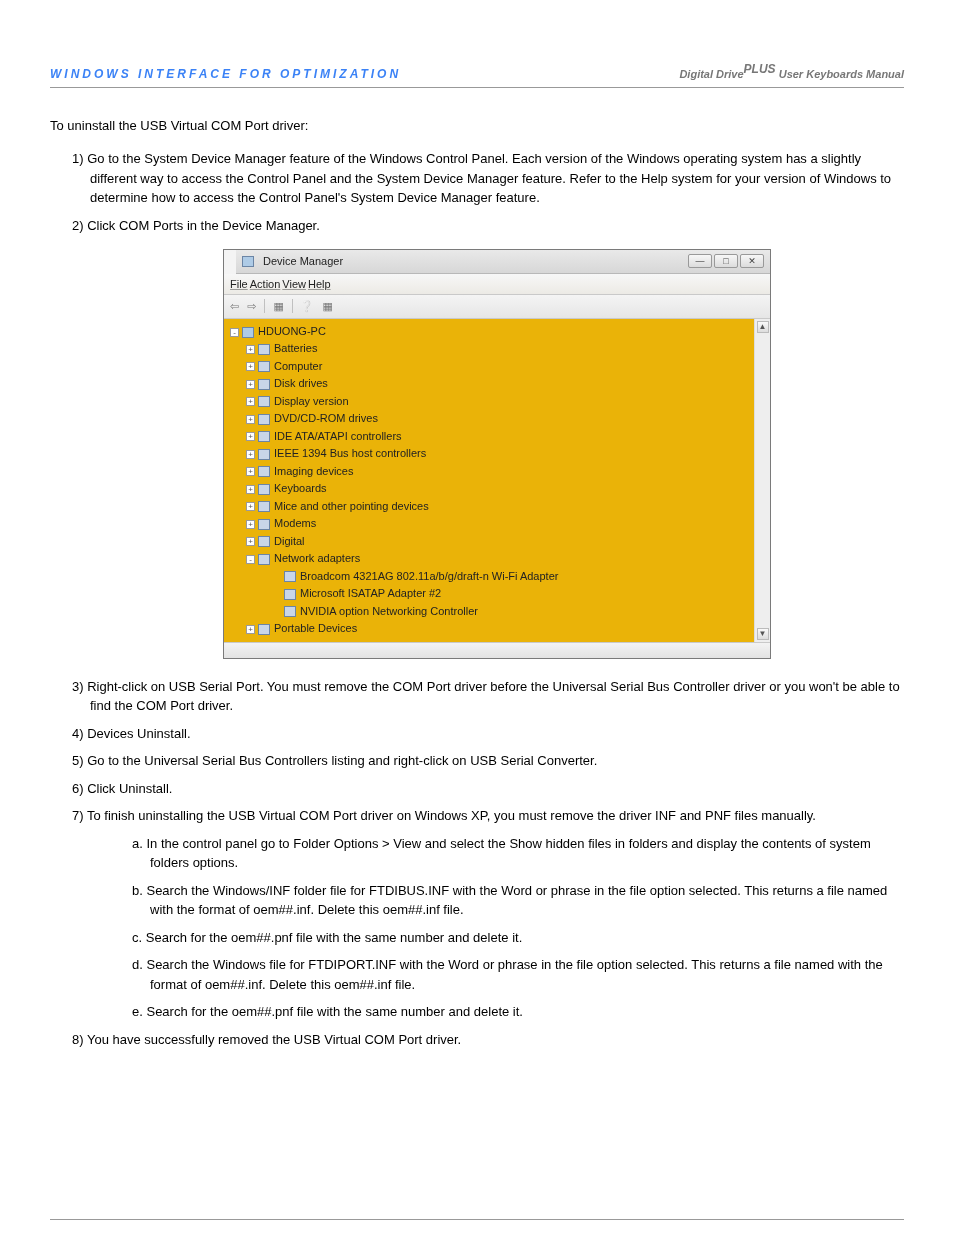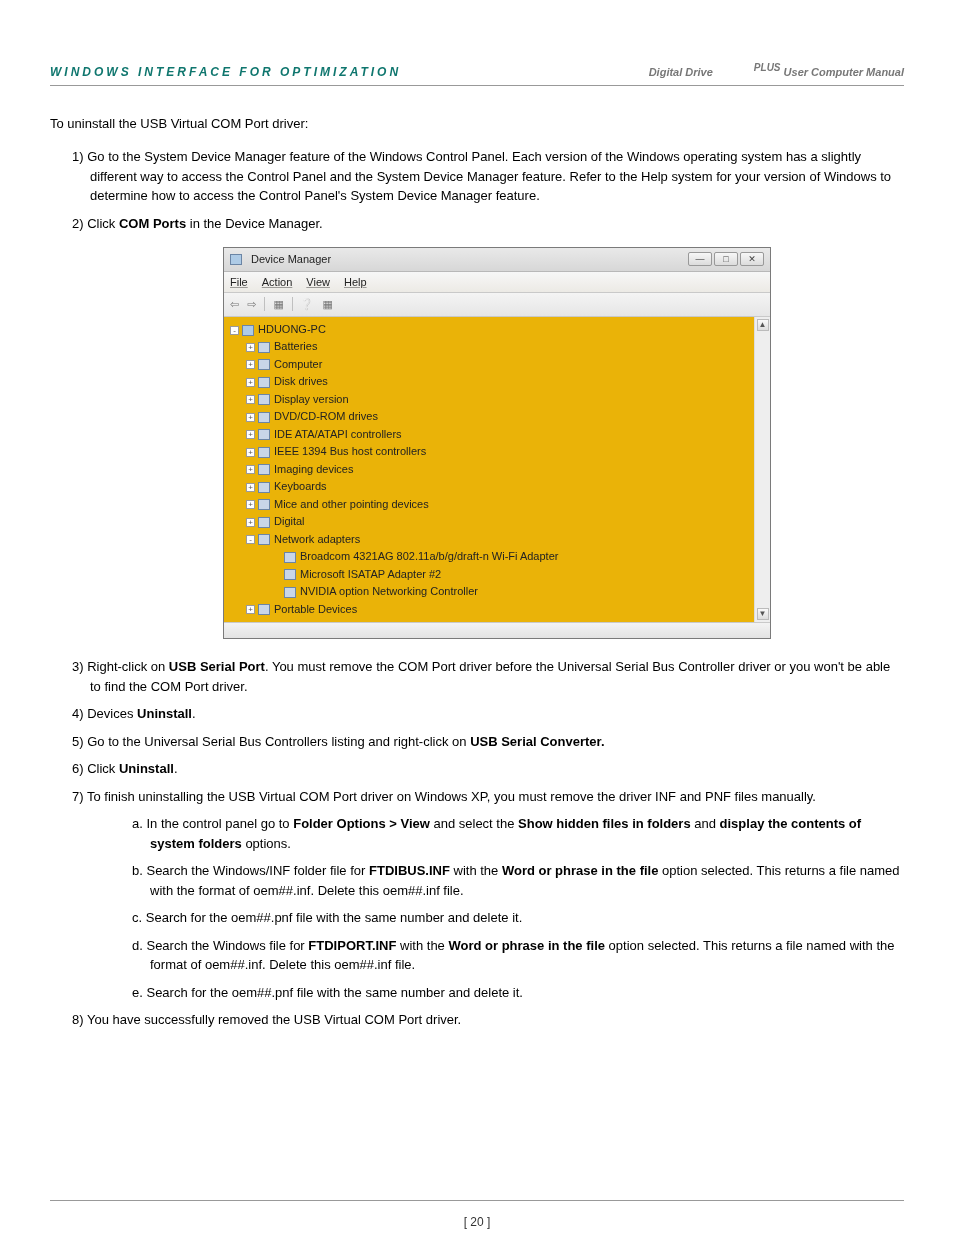--- a/index.html
+++ b/index.html
@@ -7,37 +7,37 @@
     font-family: Arial, Helvetica, sans-serif;
     font-size: 13px;
     color: #000;
     background: #fff;
     width: 954px;
     margin: 0 auto;
     padding: 60px 50px 40px;
     line-height: 1.5;
   }
   .header { display: flex; justify-content: space-between; align-items: baseline; border-bottom: 1px solid #999; padding-bottom: 4px; margin-bottom: 28px; }
-  .header-left { font-style: italic; font-weight: bold; letter-spacing: 3px; color: #0f766e; font-size: 12px; }
+  .header-left { font-style: italic; font-weight: bold; letter-spacing: 3px; color: #3b82f6; font-size: 12px; }
   .header-right { font-style: italic; font-weight: bold; color: #777; font-size: 11px; }
-  .header-right sup { font-size: 10px; margin-left: 41px; }
+  .header-right sup { font-size: 12px; }
   .intro { margin-bottom: 14px; }
   .step-list { list-style: none; padding-left: 22px; }
   .step-list > li { margin-bottom: 8px; padding-left: 18px; text-indent: -18px; }
   .step-list > li .content { text-indent: 0; display: inline; }
   .sub-list { list-style: none; padding-left: 42px; margin-top: 8px; }
   .sub-list > li { margin-bottom: 8px; padding-left: 18px; text-indent: -18px; }
-  b { font-weight: bold; }
+  b { font-weight: normal; }
   .screenshot-wrap { display: flex; justify-content: center; margin: 14px 0 18px; text-indent: 0; }
   .dm-window { width: 548px; border: 1px solid #7a7a7a; background: #f4f4f4; font-family: "Segoe UI", Tahoma, sans-serif; font-size: 11px; color: #222; text-indent: 0; }
-  .dm-title { background: linear-gradient(#e9e9e9,#d7d7d7); border-bottom: 1px solid #b8b8b8; padding: 3px 6px; display: flex; align-items: center; justify-content: space-between; }
+  .dm-title { background: linear-gradient(#e9e9e9,#d7d7d7); border-bottom: 1px solid #b8b8b8; padding: 3px 6px; display: flex; align-items: center; justify-content: space-between; margin-left: 12px; }
   .dm-title-left { display: flex; align-items: center; gap: 5px; }
   .dm-winbtns { display: flex; gap: 2px; }
   .dm-winbtn { width: 24px; height: 14px; border: 1px solid #999; background: linear-gradient(#f7f7f7,#dcdcdc); border-radius: 2px; font-size: 9px; line-height: 12px; text-align: center; color: #444; }
-  .dm-menu { background: linear-gradient(#f7f7f7,#eceae5); border-bottom: 1px solid #c9c9c9; padding: 2px 6px; display: flex; gap: 14px; }
+  .dm-menu { background: linear-gradient(#f7f7f7,#eceae5); border-bottom: 1px solid #c9c9c9; padding: 2px 6px; display: flex; gap: 2px; }
   .dm-menu span { text-decoration: underline; text-decoration-color: rgba(0,0,0,0.35); text-underline-offset: 1px; }
   .dm-toolbar { background: linear-gradient(#f4f4f4,#e6e6e6); border-bottom: 1px solid #c9c9c9; padding: 3px 6px; display: flex; gap: 8px; align-items: center; color: #777; }
   .dm-toolbar .sep { width: 1px; height: 14px; background: #c0c0c0; }
   .dm-body { background: #eab308; display: flex; }
   .dm-tree { flex: 1; padding: 4px 2px 4px 4px; max-height: 330px; overflow: hidden; }
   .dm-scroll { width: 16px; background: #eee; border-left: 1px solid #ddd; display: flex; flex-direction: column; justify-content: space-between; align-items: center; padding: 2px 0; }
   .dm-scroll-btn { width: 12px; height: 12px; background: linear-gradient(#fafafa,#ddd); border: 1px solid #bbb; font-size: 8px; line-height: 10px; text-align: center; color: #555; }
   .tree-ul { list-style: none; }
   .tree-ul li { white-space: nowrap; padding: 0.5px 0; }
   .tree-root > li { padding-left: 2px; }
@@ -49,21 +49,21 @@
   .dm-status { height: 16px; background: linear-gradient(#f3f3f3,#e3e3e3); border-top: 1px solid #c9c9c9; }
   .footer-rule { border-top: 1px solid #999; margin-top: 170px; margin-bottom: 12px; }
   .page-num { text-align: center; font-size: 12px; color: #333; }
 </style>
 </head>
 <body>
 
 <div class="header">
   <div class="header-left">WINDOWS INTERFACE FOR OPTIMIZATION</div>
   <div class="header-right">
-    <span>Digital Drive</span><sup>PLUS</sup><span> User Computer Manual</span>
+    <span>Digital Drive</span><sup>PLUS</sup><span> User Keyboards Manual</span>
   </div>
 </div>
 
 <p class="intro">To uninstall the USB Virtual COM Port driver:</p>
 
 <ul class="step-list">
 
   <li>
     <span>1)</span>
     <span class="content">Go to the System Device Manager feature of the Windows Control Panel. Each version of the Windows operating system has a slightly different way to access the Control Panel and the System Device Manager feature. Refer to the Help system for your version of Windows to determine how to access the Control Panel's System Device Manager feature.</span>
@@ -114,20 +114,21 @@
                     <li><span class="exp">+</span><span class="ticon"></span><span>Batteries</span></li>
                     <li><span class="exp">+</span><span class="ticon"></span><span>Computer</span></li>
                     <li><span class="exp">+</span><span class="ticon"></span><span>Disk drives</span></li>
                     <li><span class="exp">+</span><span class="ticon"></span><span>Display version</span></li>
                     <li><span class="exp">+</span><span class="ticon"></span><span>DVD/CD-ROM drives</span></li>
                     <li><span class="exp">+</span><span class="ticon"></span><span>IDE ATA/ATAPI controllers</span></li>
                     <li><span class="exp">+</span><span class="ticon"></span><span>IEEE 1394 Bus host controllers</span></li>
                     <li><span class="exp">+</span><span class="ticon"></span><span>Imaging devices</span></li>
                     <li><span class="exp">+</span><span class="ticon"></span><span>Keyboards</span></li>
                     <li><span class="exp">+</span><span class="ticon"></span><span>Mice and other pointing devices</span></li>
+                    <li><span class="exp">+</span><span class="ticon"></span><span>Modems</span></li>
                     <li><span class="exp">+</span><span class="ticon"></span><span>Digital</span></li>
                     <li><span class="exp">-</span><span class="ticon"></span><span>Network adapters</span></li>
                     <ul class="tree-ul tree-l2">
                       <li><span class="ticon"></span><span>Broadcom 4321AG 802.11a/b/g/draft-n Wi-Fi Adapter</span></li>
                       <li><span class="ticon"></span><span>Microsoft ISATAP Adapter #2</span></li>
                       <li><span class="ticon"></span><span>NVIDIA option Networking Controller</span></li>
                     </ul>
                     <li><span class="exp">+</span><span class="ticon"></span><span>Portable Devices</span></li>
                   </ul>
               </li>

